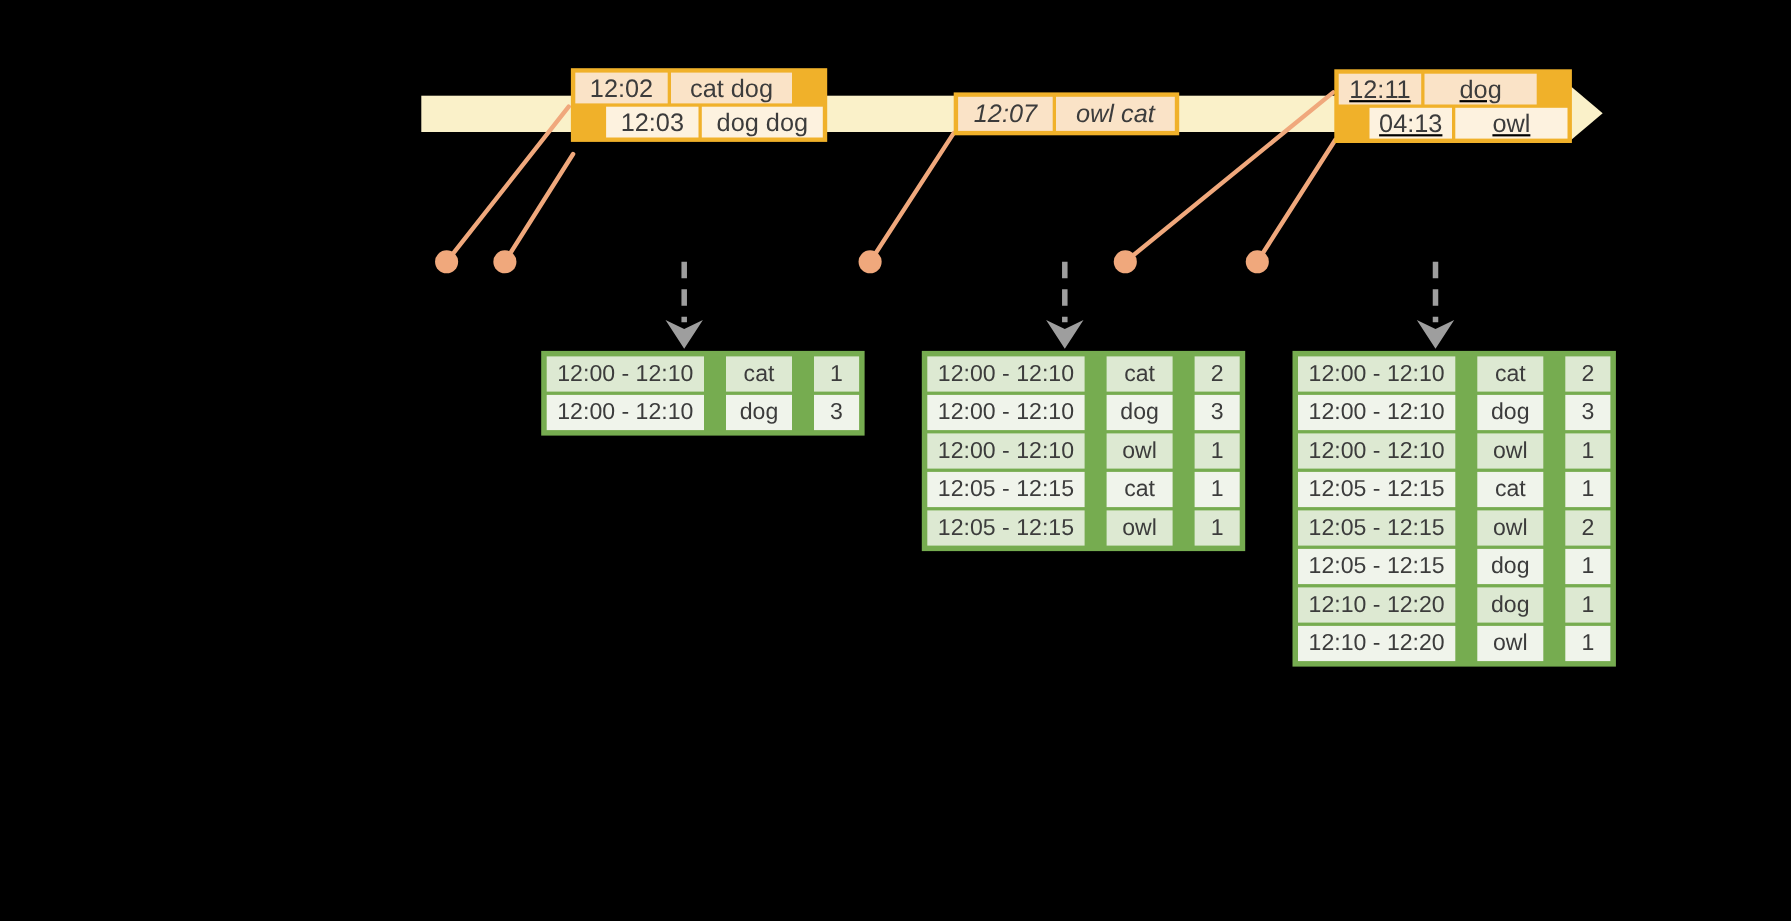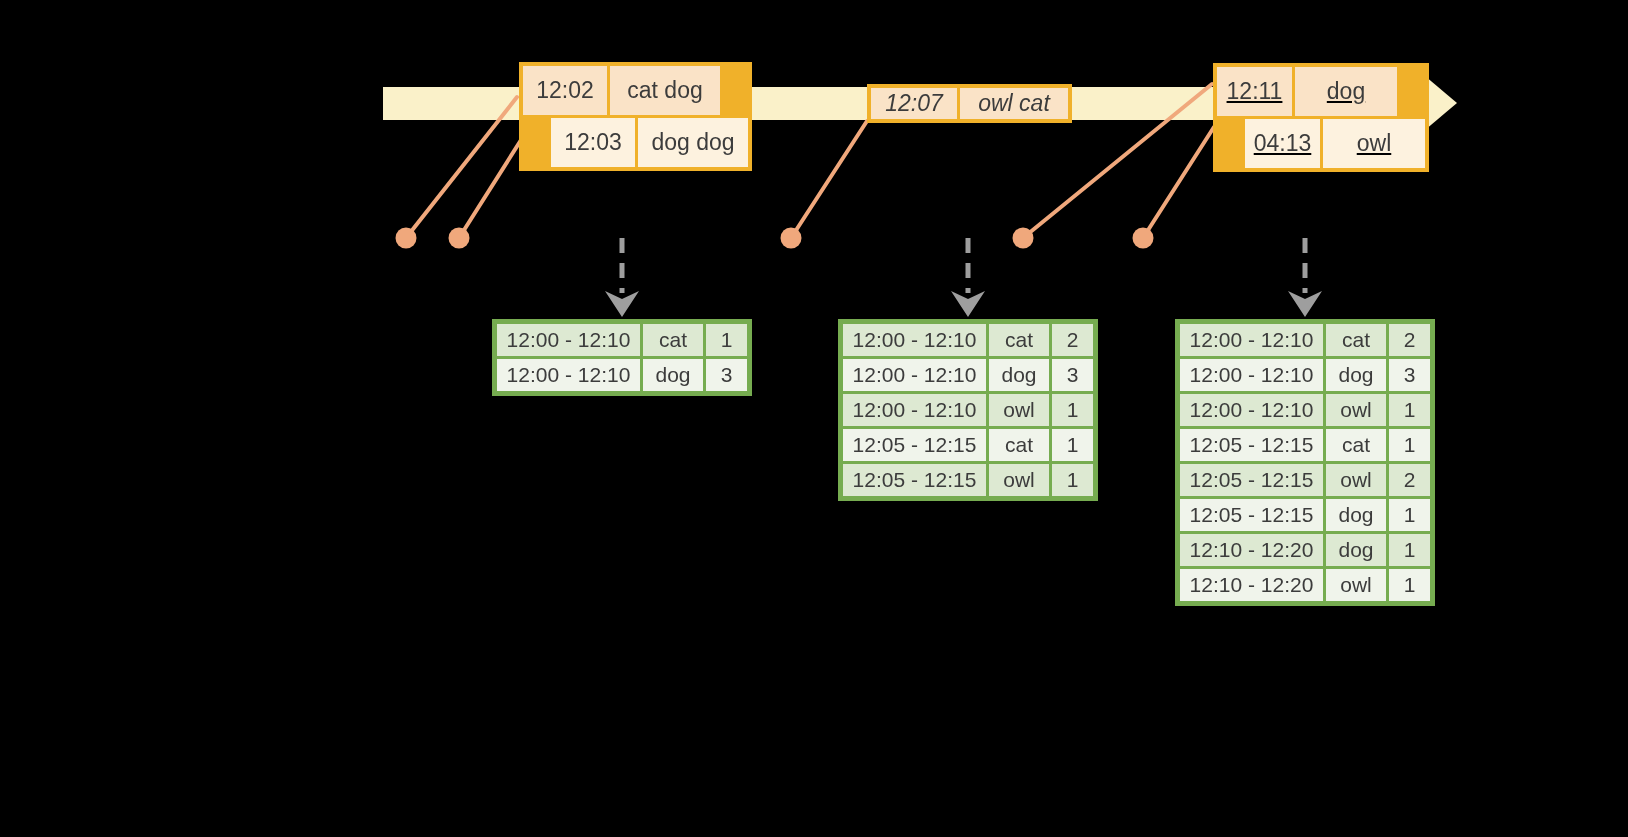--- a/index.html
+++ b/index.html
@@ -12,30 +12,30 @@
   .dot { fill:var(--connector); }
   .dash-shaft { stroke:var(--dashed-arrow); stroke-width:5; stroke-dasharray:15 10; fill:none; }
   .dash-head { fill:var(--dashed-arrow); }
 
   .dtable { position:absolute; box-sizing:border-box; }
   .td { display:flex; align-items:center; justify-content:center; color:var(--text); white-space:nowrap; }
 
   .event { background:var(--event-border); padding:4px; }
   .event .tr { display:grid; gap:3px; }
   .event .tr + .tr { margin-top:3px;padding-left:28px; }
-  .event .td { height:49px; font-size:23px; }
+  .event .td { height:28px; font-size:23px; }
   .event .tr:nth-child(odd) .td { background:var(--event-row-dark); }
   .event .tr:nth-child(even) .td { background:var(--event-row-light); }
   .et-a .tr { grid-template-columns:84px 110px; }
   .et-b .tr { grid-template-columns:86px 108px; }
   .et-b .td { height:31px; }
   .et-c .tr { grid-template-columns:75px 102px;text-decoration:underline; }
 
   .result { background:var(--result-border); padding:5px; }
-  .result .tr { display:grid; grid-template-columns:143px 60px 41px; gap:3px; }
+  .result .tr { display:grid; grid-template-columns:143px 60px 41px; gap:20px; }
   .result .tr + .tr { margin-top:3px; }
   .result .td { height:32px; font-size:21px; }
   .result .tr:nth-child(odd) .td { background:var(--result-row-dark); }
   .result .tr:nth-child(even) .td { background:var(--result-row-light); }
 </style>
 </head>
 <body>
 
 <div id="stage">
 

